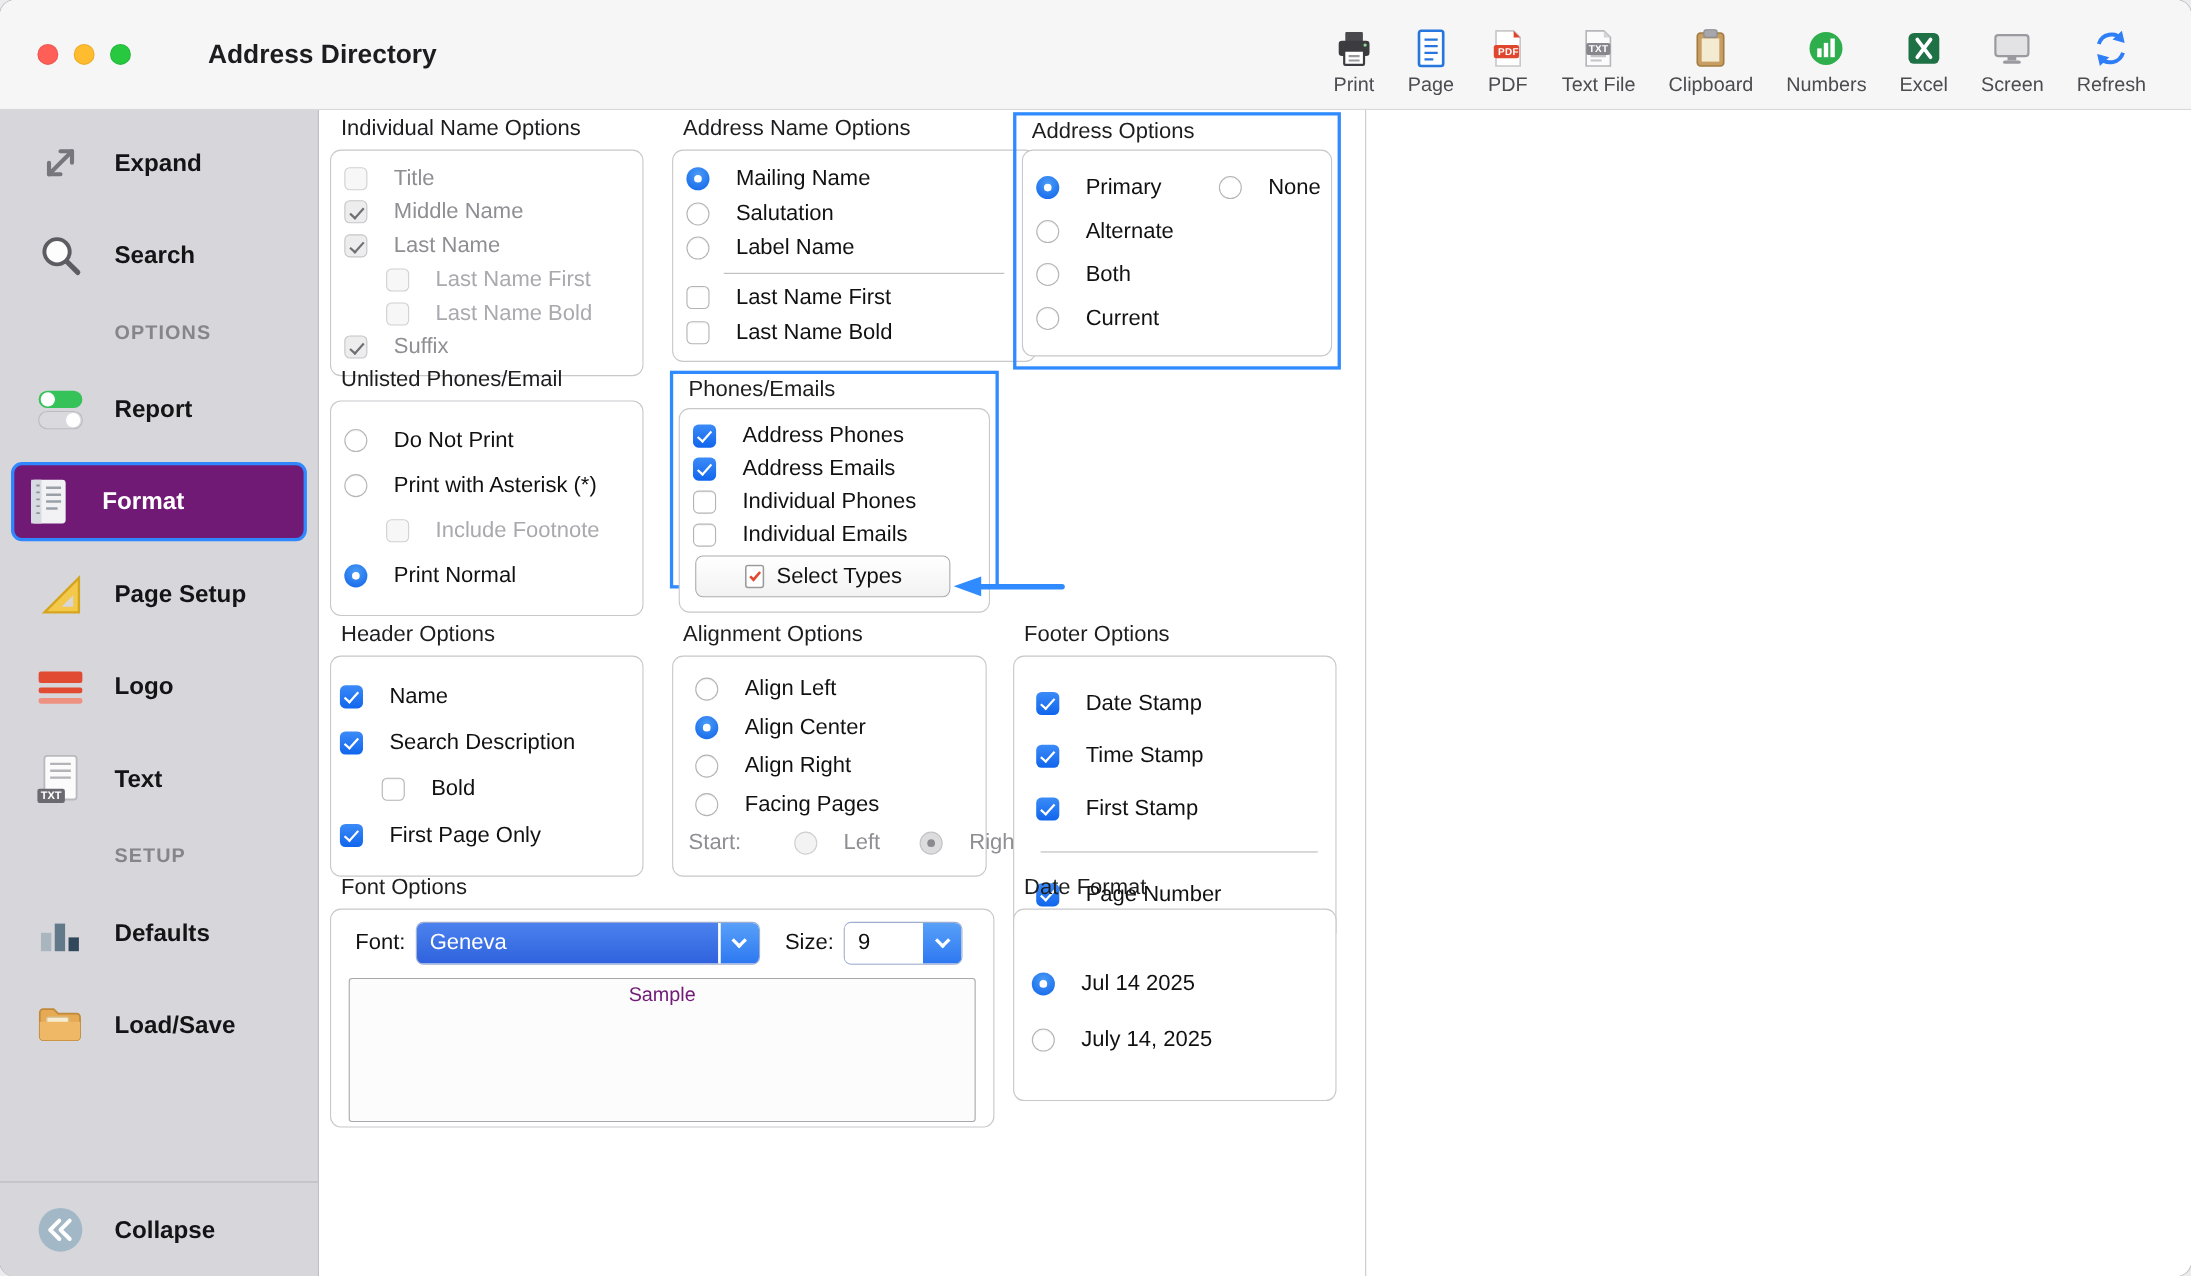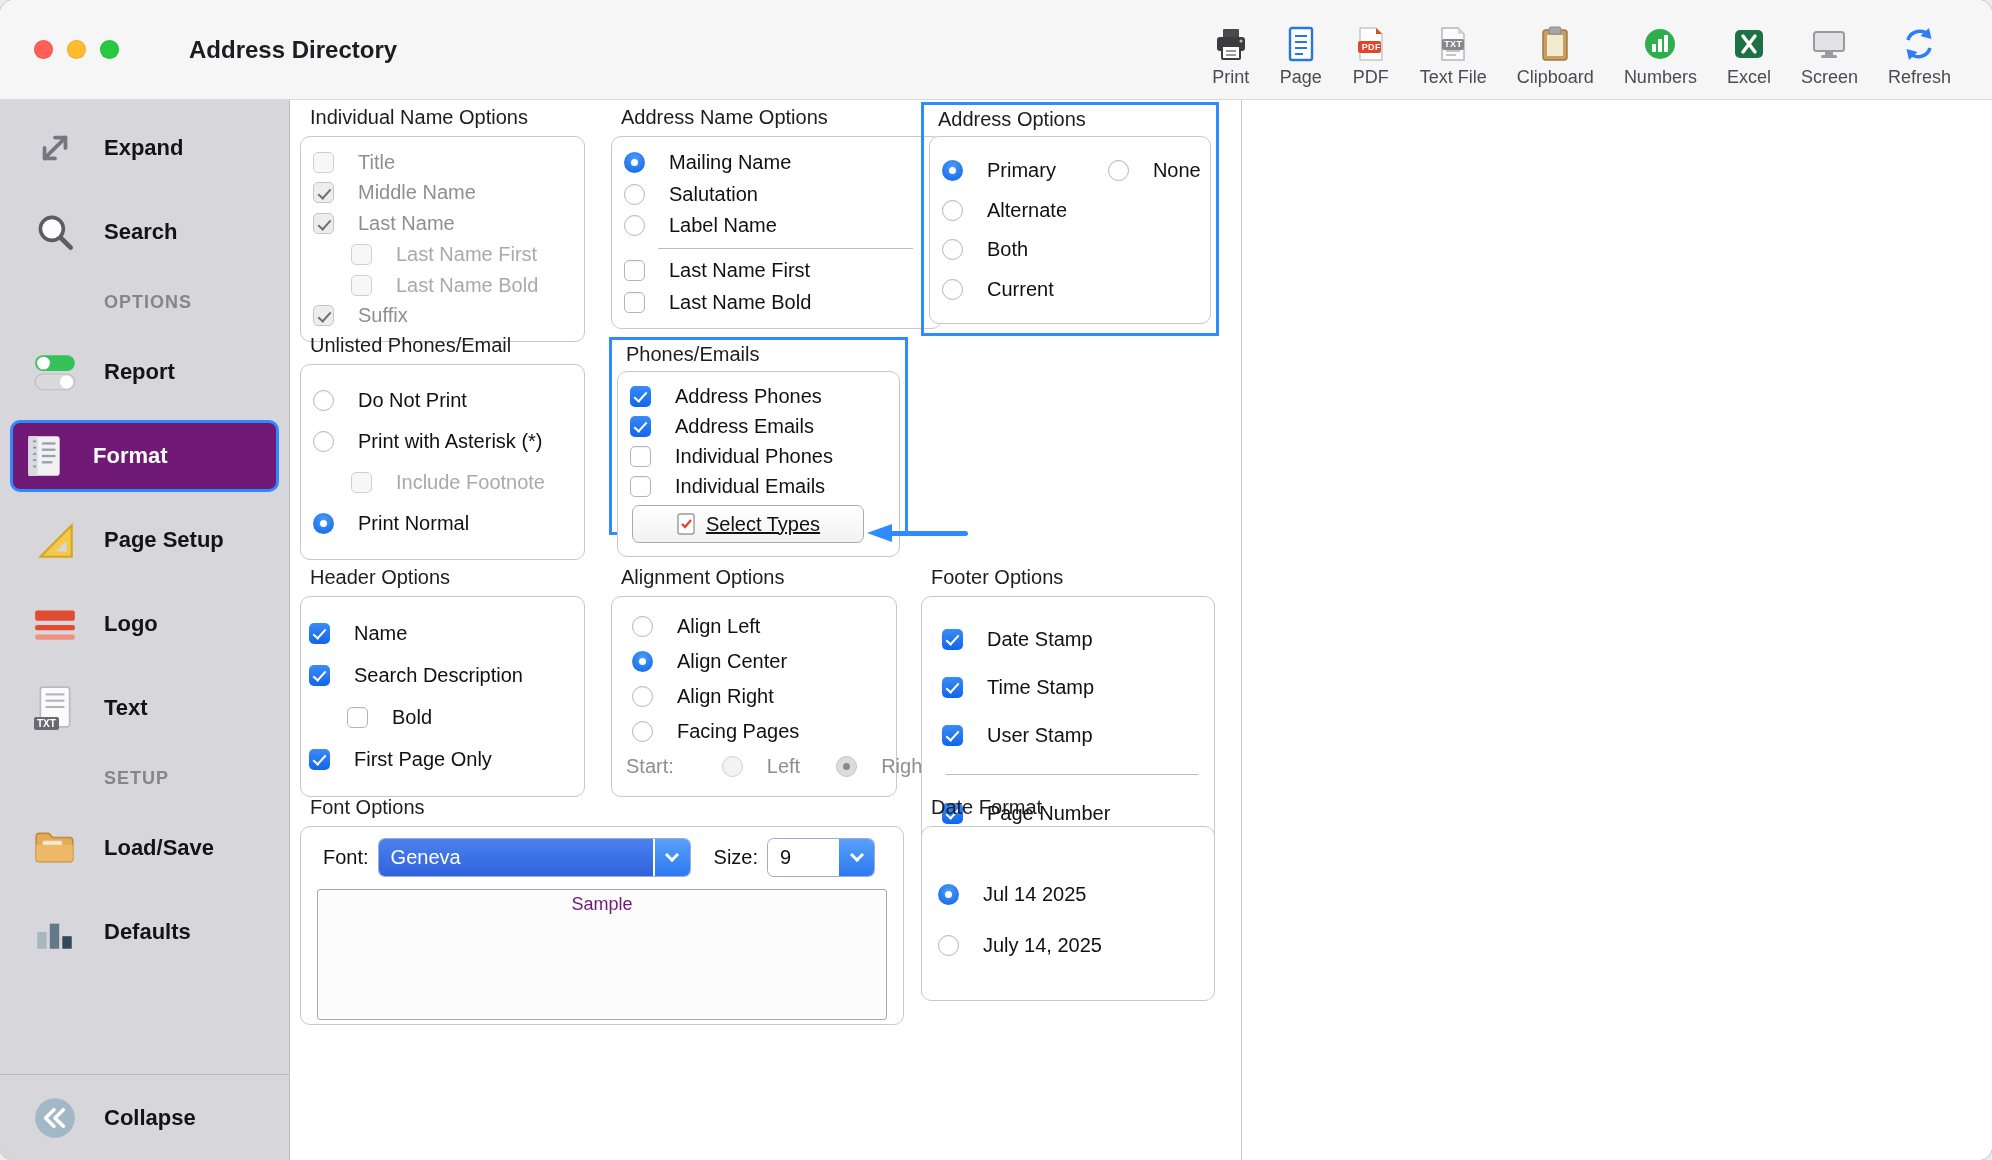--- a/index.html
+++ b/index.html
@@ -64,21 +64,21 @@
   
   .rd { width:21px; height:21px; border-radius:50%; position:relative; flex:0 0 auto; }
   .rd.on { background:radial-gradient(circle at 50% 32%, #4a9bf7, #0f63e8); }
   .rd.on::after { content:""; position:absolute; left:7px; top:7px; width:7px; height:7px; border-radius:50%; background:#fff; }
   .rd.off { background:#fff; border:1px solid #b4b4b8; box-shadow:inset 0 1px 1px rgba(0,0,0,0.05); }
   .rd.dis-on { background:#dcdcdf; border:1px solid #c3c3c7; }
   .rd.dis-on::after { content:""; position:absolute; left:6px; top:6px; width:7px; height:7px; border-radius:50%; background:#8a8a8f; }
   .rd.dis-off { background:#f3f3f4; border:1px solid #cfcfd2; }
 
   
-  .select-types { display:flex; align-items:center; justify-content:center; gap:10px; height:38px; width:232px; margin-left:2px; border:1px solid #ababaf; border-radius:7px; background:linear-gradient(#ffffff,#f2f2f3); font-size:20px; color:#111;text-decoration:underline; }
+  .select-types { display:flex; align-items:center; justify-content:center; gap:10px; height:38px; width:232px; margin-left:2px; border:1px solid #ababaf; border-radius:7px; background:linear-gradient(#ffffff,#f2f2f3); font-size:20px; color:#111; }
 
   
   .pointer-arrow { position:absolute; left:577px; top:424px; width:101px; height:18px; z-index:5; }
   .arrow-head { position:absolute; left:0; top:0; width:0; height:0; border-top:9px solid transparent; border-bottom:9px solid transparent; border-right:25px solid #2f8bff; }
   .arrow-shaft { position:absolute; left:23px; top:7px; width:78px; height:5px; background:#2f8bff; border-radius:3px; }
 
   
   .font-box { display:block; padding:12px 10px; }
   .font-row { display:flex; align-items:center; padding-left:12px; }
   .flabel { font-size:20px; color:#111; margin-right:10px; white-space:nowrap; }
@@ -284,36 +284,36 @@
               <line x1="13" y1="21" x2="31" y2="21" stroke="#b3b3b8" stroke-width="2"></line>
             </svg>
           <i class="txt-badge-side">TXT</i>
         </span>
         <span class="side-label">Text</span>
       </div>
       <div class="side-header">SETUP</div>
       <div class="side-item">
         <span class="side-icon">
           <svg width="46" height="46" viewBox="0 0 44 44">
+              <rect x="5" y="22" width="9" height="16" fill="#a9b6c0"></rect>
+              <rect x="17" y="14" width="9" height="24" fill="#62798a"></rect>
+              <rect x="29" y="26" width="9" height="12" fill="#31485a"></rect>
+            </svg>
+        </span>
+        <span class="side-label">Defaults</span>
+      </div>
+      <div class="side-item">
+        <span class="side-icon">
+          <svg width="46" height="46" viewBox="0 0 44 44">
               <path d="M4 11 a3 3 0 0 1 3-3 h9 l4 4 h16 a3 3 0 0 1 3 3 v17 a3 3 0 0 1 -3 3 h-29 a3 3 0 0 1 -3-3 Z" fill="#e6a954" stroke="#c08a38" stroke-width="1.5"></path>
               <rect x="10" y="15" width="19" height="14" rx="1.5" fill="#f6ecd2" stroke="#d9c290" stroke-width="1.2"></rect>
               <path d="M4 19 h35 v13 a3 3 0 0 1 -3 3 h-29 a3 3 0 0 1 -3 -3 Z" fill="#eeb867"></path>
             </svg>
         </span>
         <span class="side-label">Load/Save</span>
-      </div>
-      <div class="side-item">
-        <span class="side-icon">
-          <svg width="46" height="46" viewBox="0 0 44 44">
-              <rect x="5" y="22" width="9" height="16" fill="#a9b6c0"></rect>
-              <rect x="17" y="14" width="9" height="24" fill="#62798a"></rect>
-              <rect x="29" y="26" width="9" height="12" fill="#31485a"></rect>
-            </svg>
-        </span>
-        <span class="side-label">Defaults</span>
       </div>
     </div>
     <div class="collapse-area">
       <span class="side-icon">
         <svg width="46" height="46" viewBox="0 0 44 44">
             <circle cx="22" cy="22" r="19" fill="#a3b8c6"></circle>
             <polyline points="21,14 13,22 21,30" fill="none" stroke="#fff" stroke-width="3.4" stroke-linecap="round" stroke-linejoin="round"></polyline>
             <polyline points="30,14 22,22 30,30" fill="none" stroke="#fff" stroke-width="3.4" stroke-linecap="round" stroke-linejoin="round"></polyline>
           </svg>
       </span>
@@ -524,21 +524,21 @@
         <label class="row">
             <span class="cb on"></span>
             <span>Date Stamp</span>
           </label>
         <label class="row">
             <span class="cb on"></span>
             <span>Time Stamp</span>
           </label>
         <label class="row">
             <span class="cb on"></span>
-            <span>User Stamp</span>
+            <span>First Stamp</span>
           </label>
         <div class="hsep"></div>
         <label class="row">
             <span class="cb on"></span>
             <span>Page Number</span>
           </label>
       </div>
     </section>
 
     <section class="panel" style="left:10px;top:696px;width:604px">

